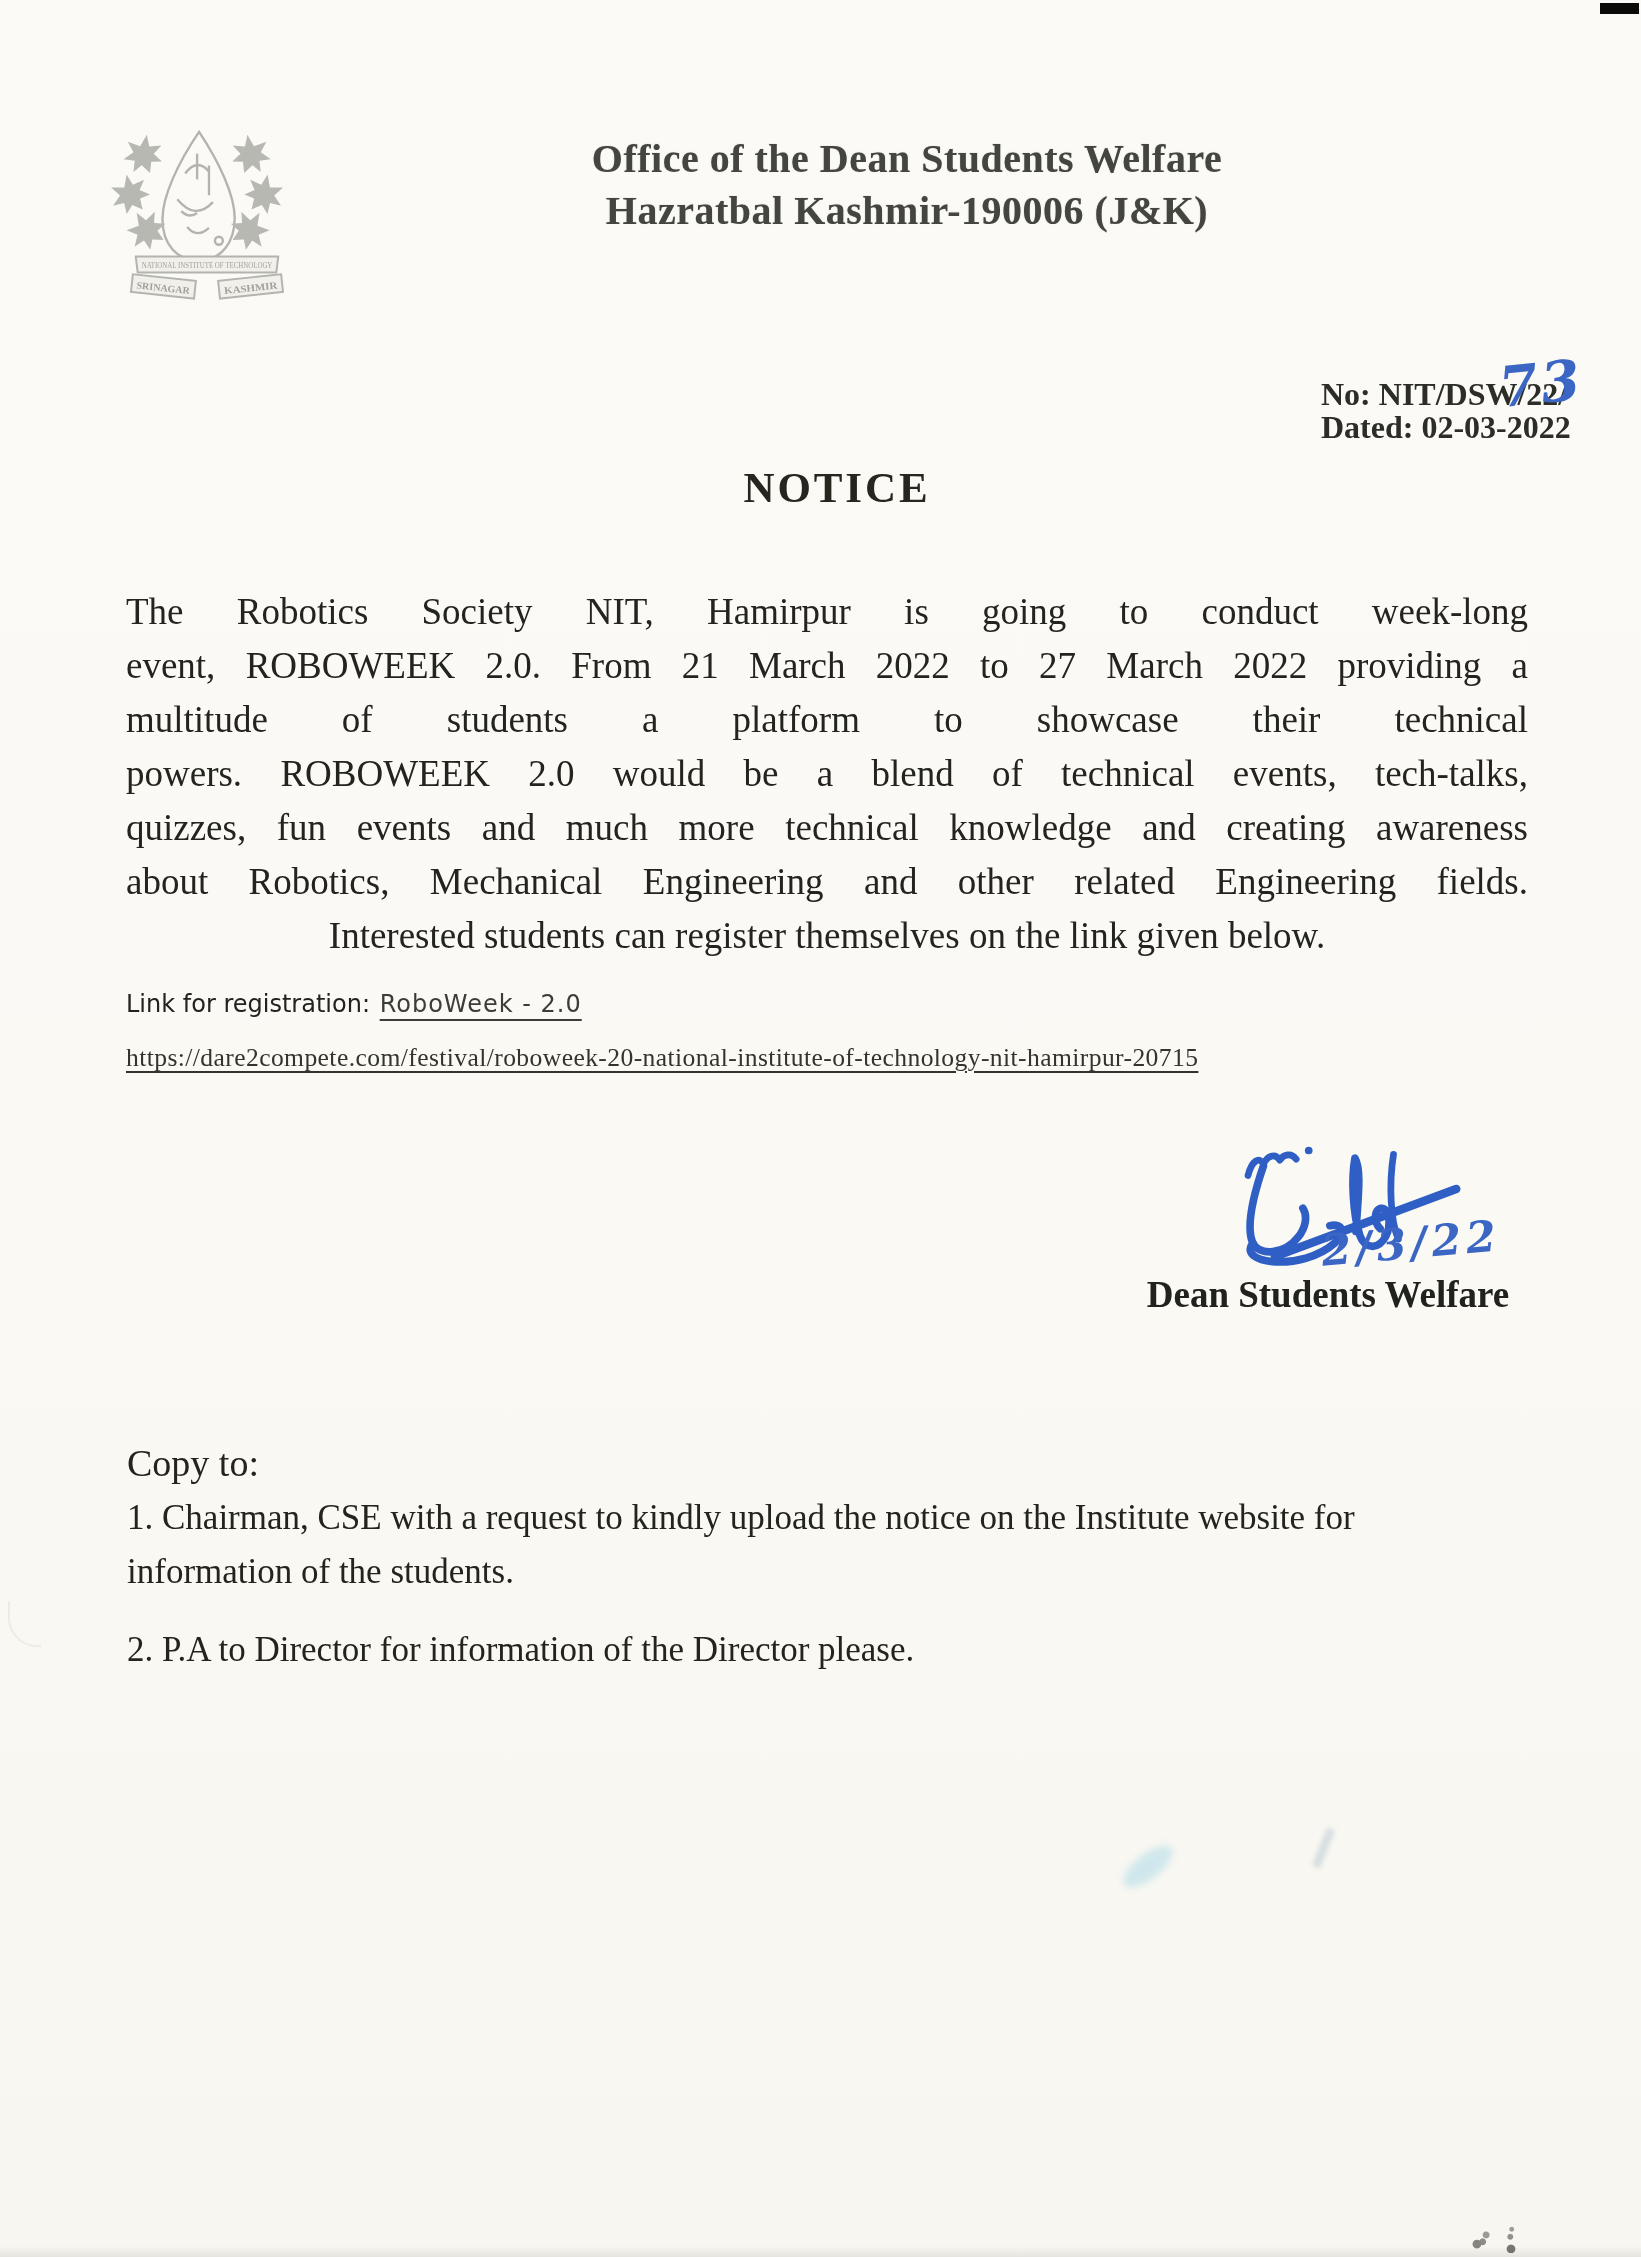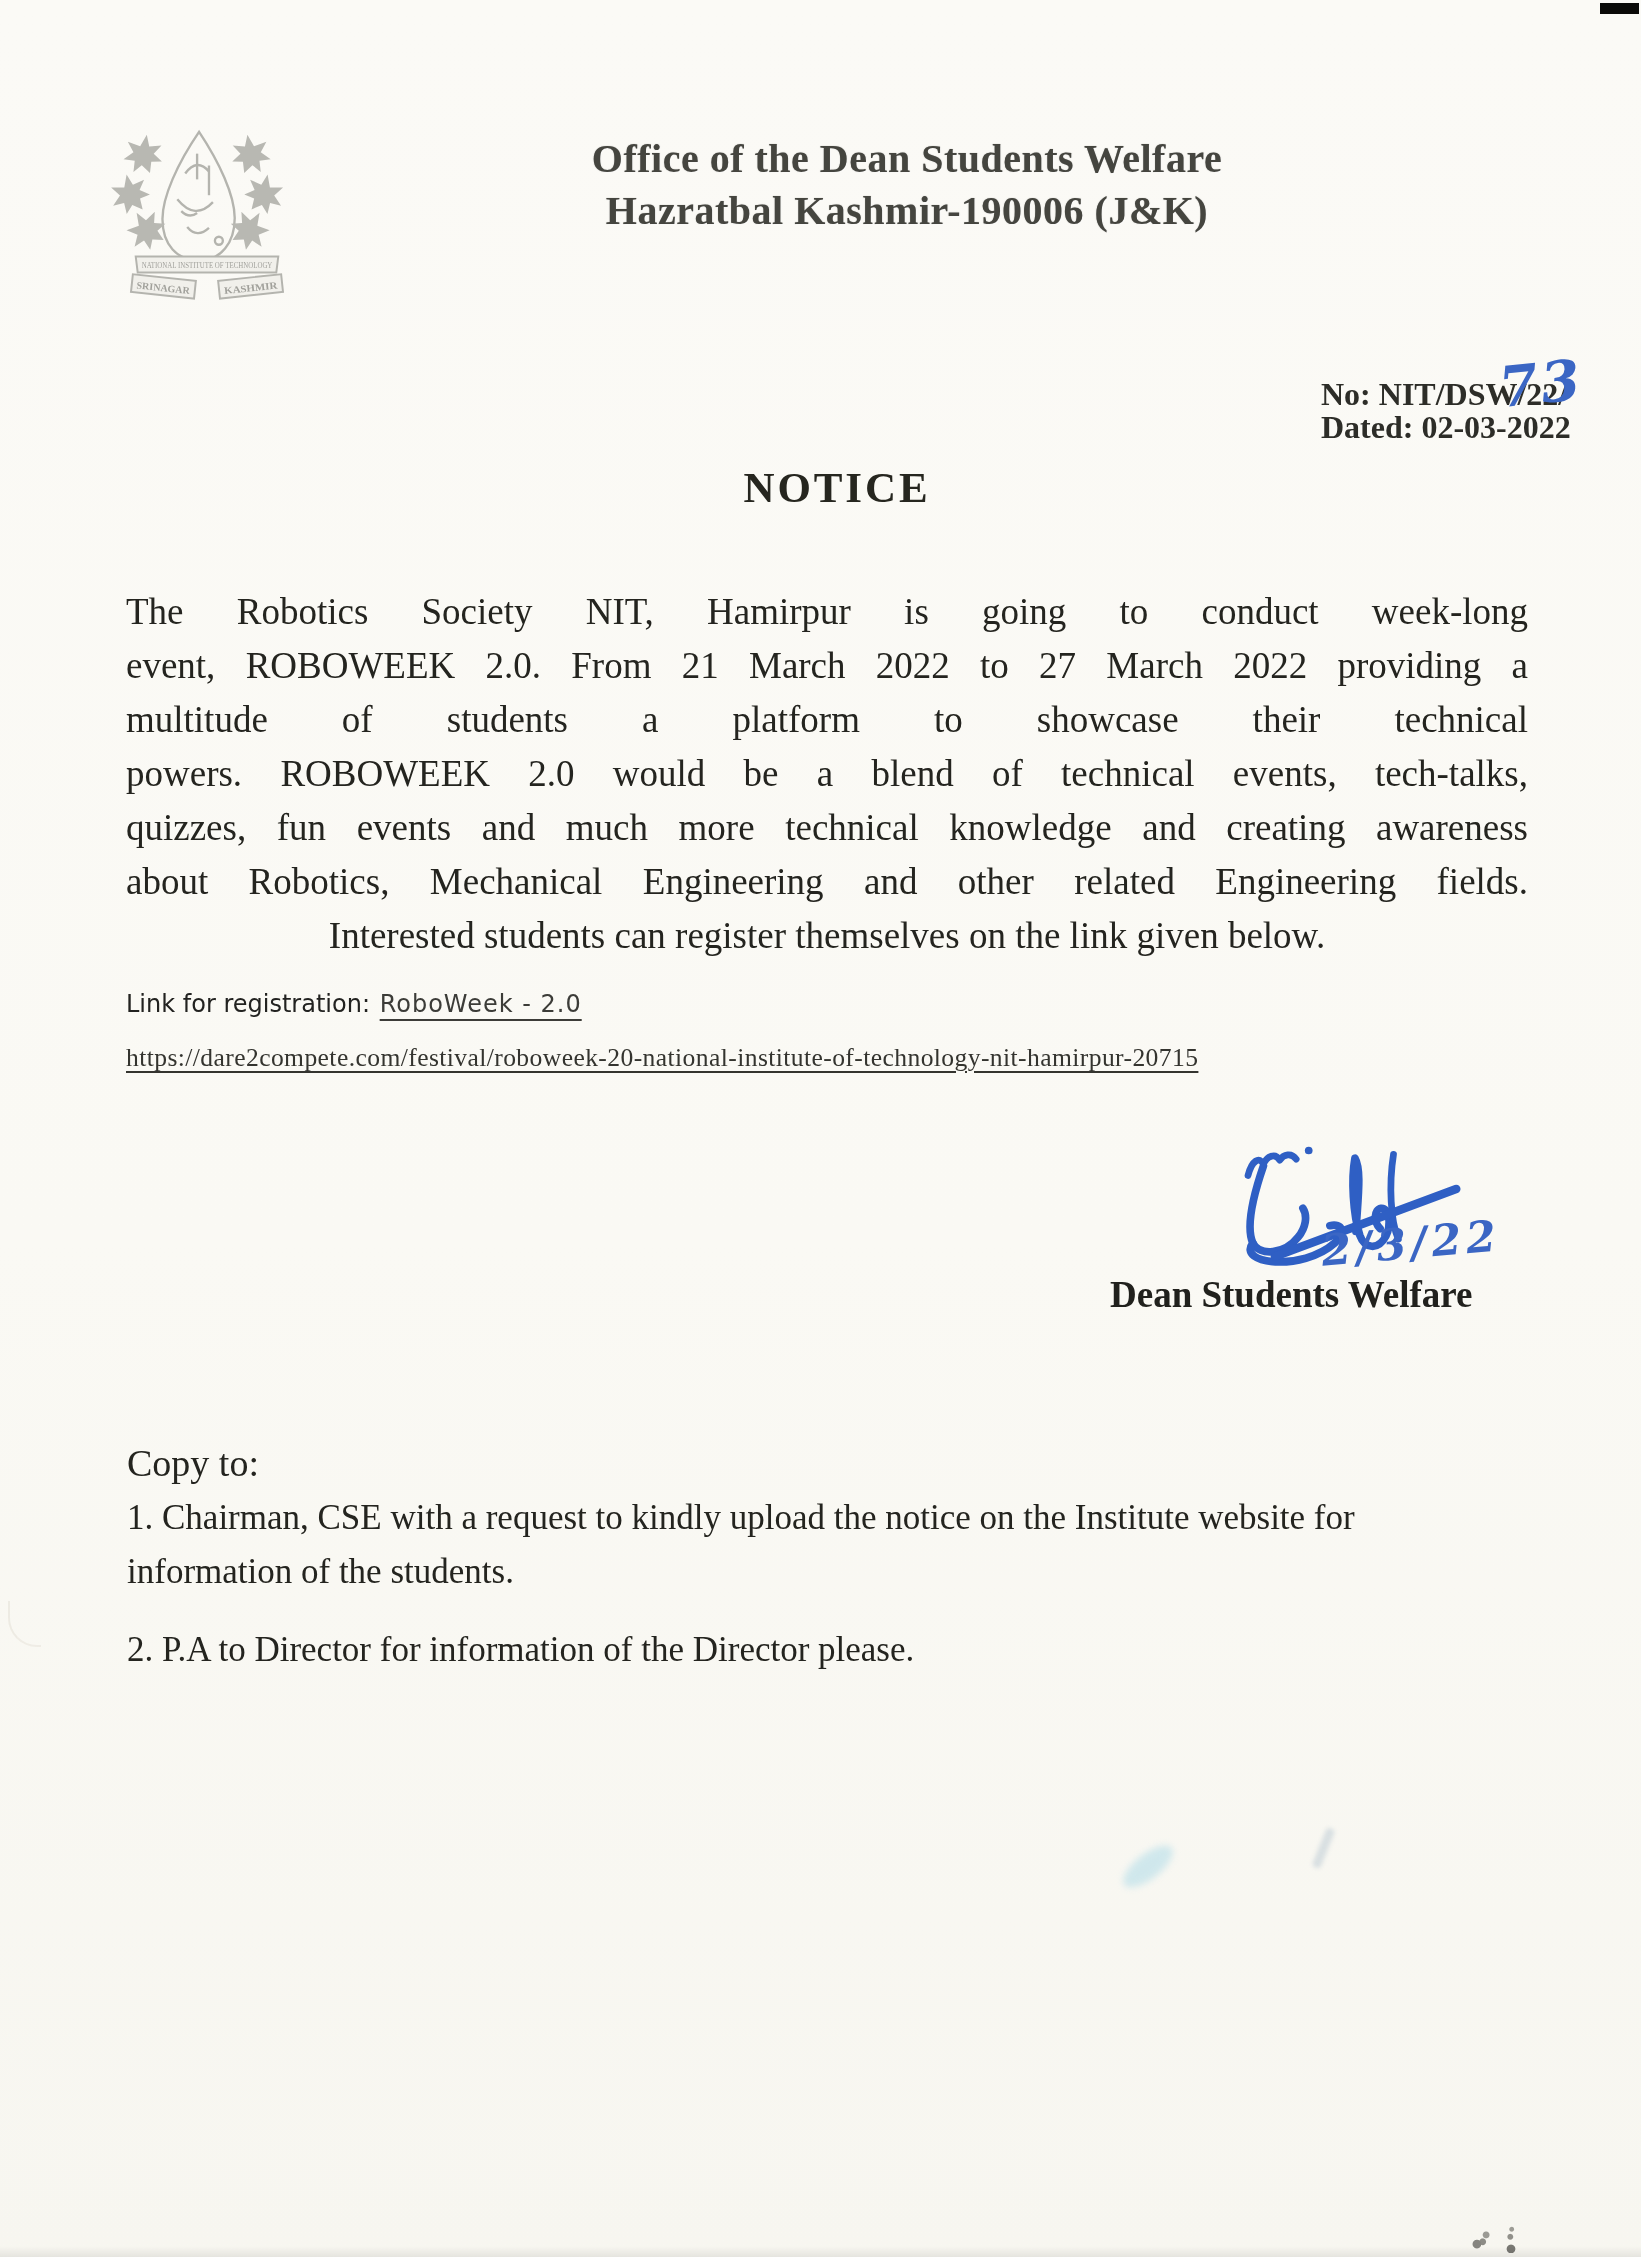--- a/index.html
+++ b/index.html
@@ -64,21 +64,21 @@
   }
 
   
   .sig-svg { position:absolute; left:1209px; top:1137px; width:290px; height:159px; }
   .sig-date {
     position:absolute; left:1321px; top:1218px;
     font-family:"DejaVu Serif", serif; font-style:italic; font-weight:bold;
     font-size:43px; color:#3b66c4; transform:rotate(-5deg); letter-spacing:4.8px;
   }
   .designation {
-    position:absolute; left:1110px; top:1273px; width:436px; text-align:left;
+    position:absolute; left:1110px; top:1273px; width:436px; text-align:center;
     font-weight:bold; font-size:37px; color:#21211d;font-family:Liberation Serif, serif;
   }
 
   
   .copy-heading { position:absolute; left:127px; top:1441px; font-size:38px; color:#24241f; }
   .copy-line { position:absolute; left:127px; white-space:nowrap; font-size:35px; color:#24241f; }
   .c1a { top:1498px; } .c1b { top:1552px; } .c2 { top:1630px; }
 
   
   .smudge-blue-1 {

